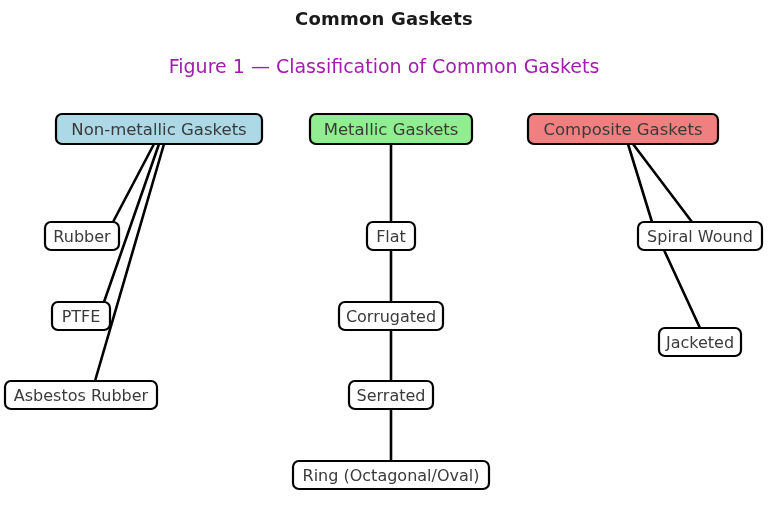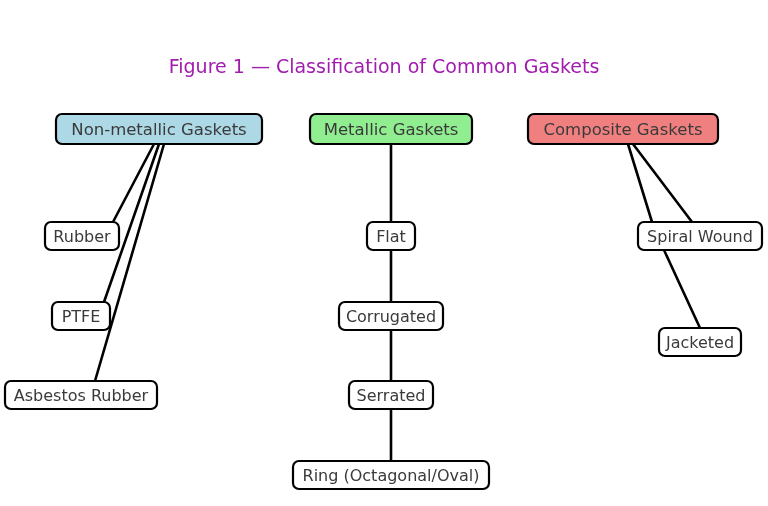--- a/index.html
+++ b/index.html
@@ -68,20 +68,21 @@
   }
   .node-label.root {
     font-size: 16.5px;
   }
 </style>
 </head>
 <body>
 
 <div id="page">
 
+  <div class="title">Common Gaskets</div>
   <div class="subtitle">Figure 1 — Classification of Common Gaskets</div>
 
   <svg id="graph" viewBox="0 0 768 506">
     <g id="edges-layer">
         <line x1="154" y1="144" x2="113" y2="222" class="edge" stroke="#000000"></line>
         <line x1="159" y1="144" x2="104" y2="302" class="edge" stroke="#000000"></line>
         <line x1="164" y1="144" x2="95" y2="381" class="edge" stroke="#000000"></line>
         <line x1="391" y1="144" x2="391" y2="222" class="edge" stroke="#000000"></line>
         <line x1="391" y1="250" x2="391" y2="302" class="edge" stroke="#000000"></line>
         <line x1="391" y1="330" x2="391" y2="381" class="edge" stroke="#000000"></line>

